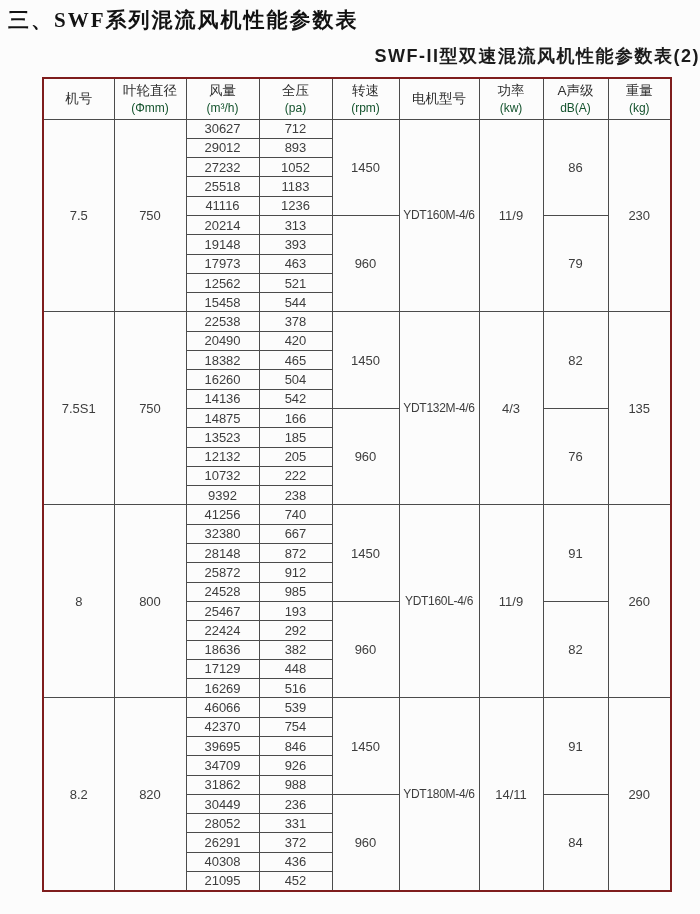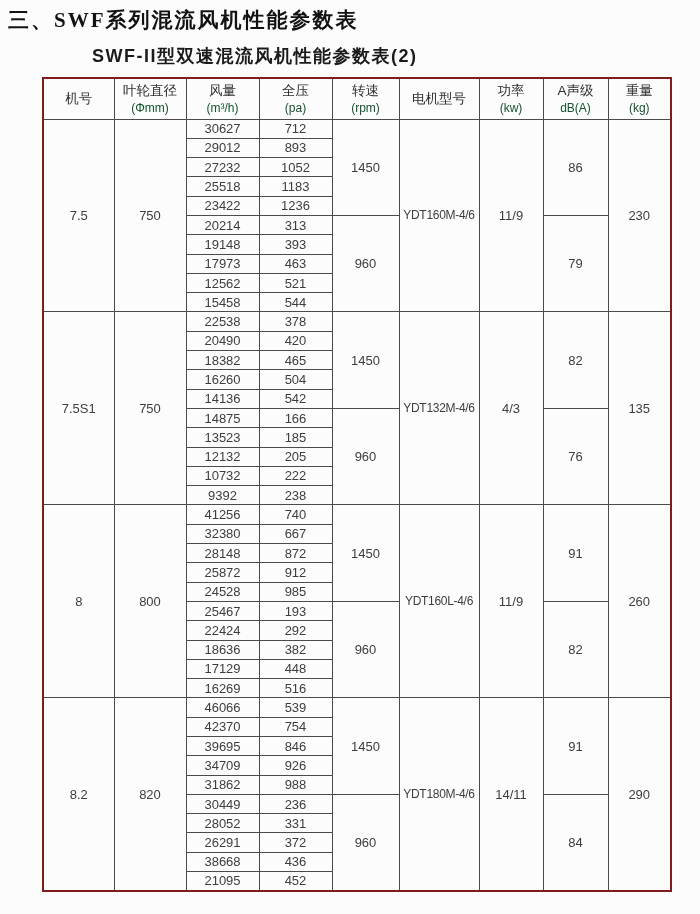--- a/index.html
+++ b/index.html
@@ -15,21 +15,21 @@
     margin:6px 0 0 8px;
     font-size:21px;
     font-weight:700;
     letter-spacing:2px;
     color:#121212;
     font-family:Liberation Serif, serif;
   }
   .page-subtitle{
     margin-top:10px;
     padding-left:92px;
-    text-align:left;
+    text-align:right;
     font-size:18px;
     font-weight:700;
     letter-spacing:1.5px;
     color:#1b1b1b;
   }
   table.spec{
     position:absolute;
     left:42px; top:77px;
     width:628px;
     border-collapse:collapse;
@@ -139,21 +139,21 @@
       </tr>
       <tr>
         <td class="cell-airflow">27232</td>
         <td class="cell-total-pressure">1052</td>
       </tr>
       <tr>
         <td class="cell-airflow">25518</td>
         <td class="cell-total-pressure">1183</td>
       </tr>
       <tr>
-        <td class="cell-airflow">23422</td>
+        <td class="cell-airflow">41116</td>
         <td class="cell-total-pressure">1236</td>
       </tr>
       <tr>
         <td class="cell-airflow">20214</td>
         <td class="cell-total-pressure">313</td>
         <td class="cell-speed-rpm" rowspan="5">960</td>
         <td class="cell-sound-level" rowspan="5">79</td>
       </tr>
       <tr>
         <td class="cell-airflow">19148</td>
@@ -304,21 +304,21 @@
       </tr>
       <tr>
         <td class="cell-airflow">28052</td>
         <td class="cell-total-pressure">331</td>
       </tr>
       <tr>
         <td class="cell-airflow">26291</td>
         <td class="cell-total-pressure">372</td>
       </tr>
       <tr>
-        <td class="cell-airflow">38668</td>
+        <td class="cell-airflow">40308</td>
         <td class="cell-total-pressure">436</td>
       </tr>
       <tr>
         <td class="cell-airflow">21095</td>
         <td class="cell-total-pressure">452</td>
       </tr>
     </tbody>
 </table>
 
 </body></html>

